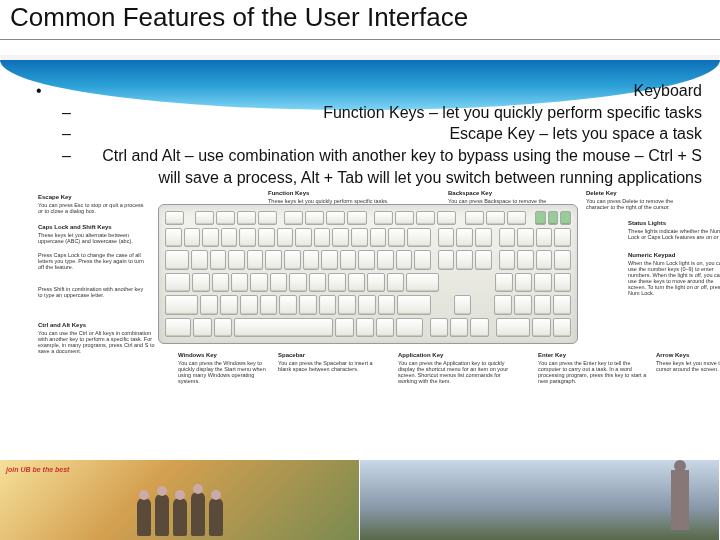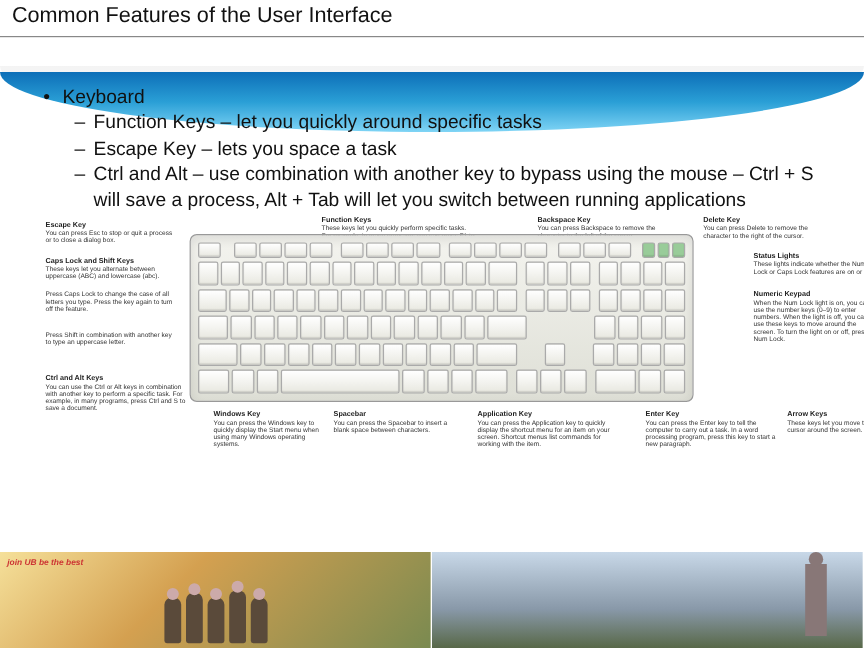--- a/index.html
+++ b/index.html
@@ -25,40 +25,40 @@
     height: 50px;
     background: linear-gradient(180deg, #e8e8e8 0%, #fff 100%);
     border-radius: 0 0 50% 50% / 0 0 100% 100%;
     z-index: -1;
     opacity: 0.5;
   }
   .title {
     position: relative;
     z-index: 2;
     padding: 2px 10px 6px 10px;
-    font-size: 18px;
+    font-size: 26px;
     font-weight: 400;
     color: #111;
     border-bottom: 1px solid #888;
     line-height: 1.2;
     background: #fff;
   }
   .content {
     position: relative;
     z-index: 2;
     padding: 40px 18px 0 28px;
     font-size: 16px;
     color: #111;
     line-height: 1.35;
   }
   .b1 { margin-left: 8px; }
   .b2 { margin-left: 34px; }
   .bullet { display: flex; }
   .bullet .mk { width: 16px; flex: 0 0 16px; }
-  .bullet .tx { flex: 1; }
+  .bullet .tx { flex: 1; text-align: right; }
   .keyboard-zone {
     position: relative;
     margin: 6px 10px 0 10px;
     height: 200px;
   }
   .kbd {
     position: absolute;
     left: 120px; top: 10px;
     width: 420px; height: 140px;
     background: linear-gradient(180deg,#f4f4ef,#dedfd6);
@@ -120,21 +120,21 @@
 
 <h1 class="title">Common Features of the User Interface</h1>
 
 <div class="content">
   <div class="bullet b1">
     <span class="mk">•</span>
     <span class="tx">Keyboard</span>
   </div>
   <div class="bullet b2">
     <span class="mk">–</span>
-    <span class="tx">Function Keys – let you quickly around specific tasks</span>
+    <span class="tx">Function Keys – let you quickly perform specific tasks</span>
   </div>
   <div class="bullet b2">
     <span class="mk">–</span>
     <span class="tx">Escape Key – lets you space a task</span>
   </div>
   <div class="bullet b2">
     <span class="mk">–</span>
     <span class="tx">Ctrl and Alt – use combination with another key to bypass using the mouse – Ctrl + S will save a process, Alt + Tab will let you switch between running applications</span>
   </div>
 

